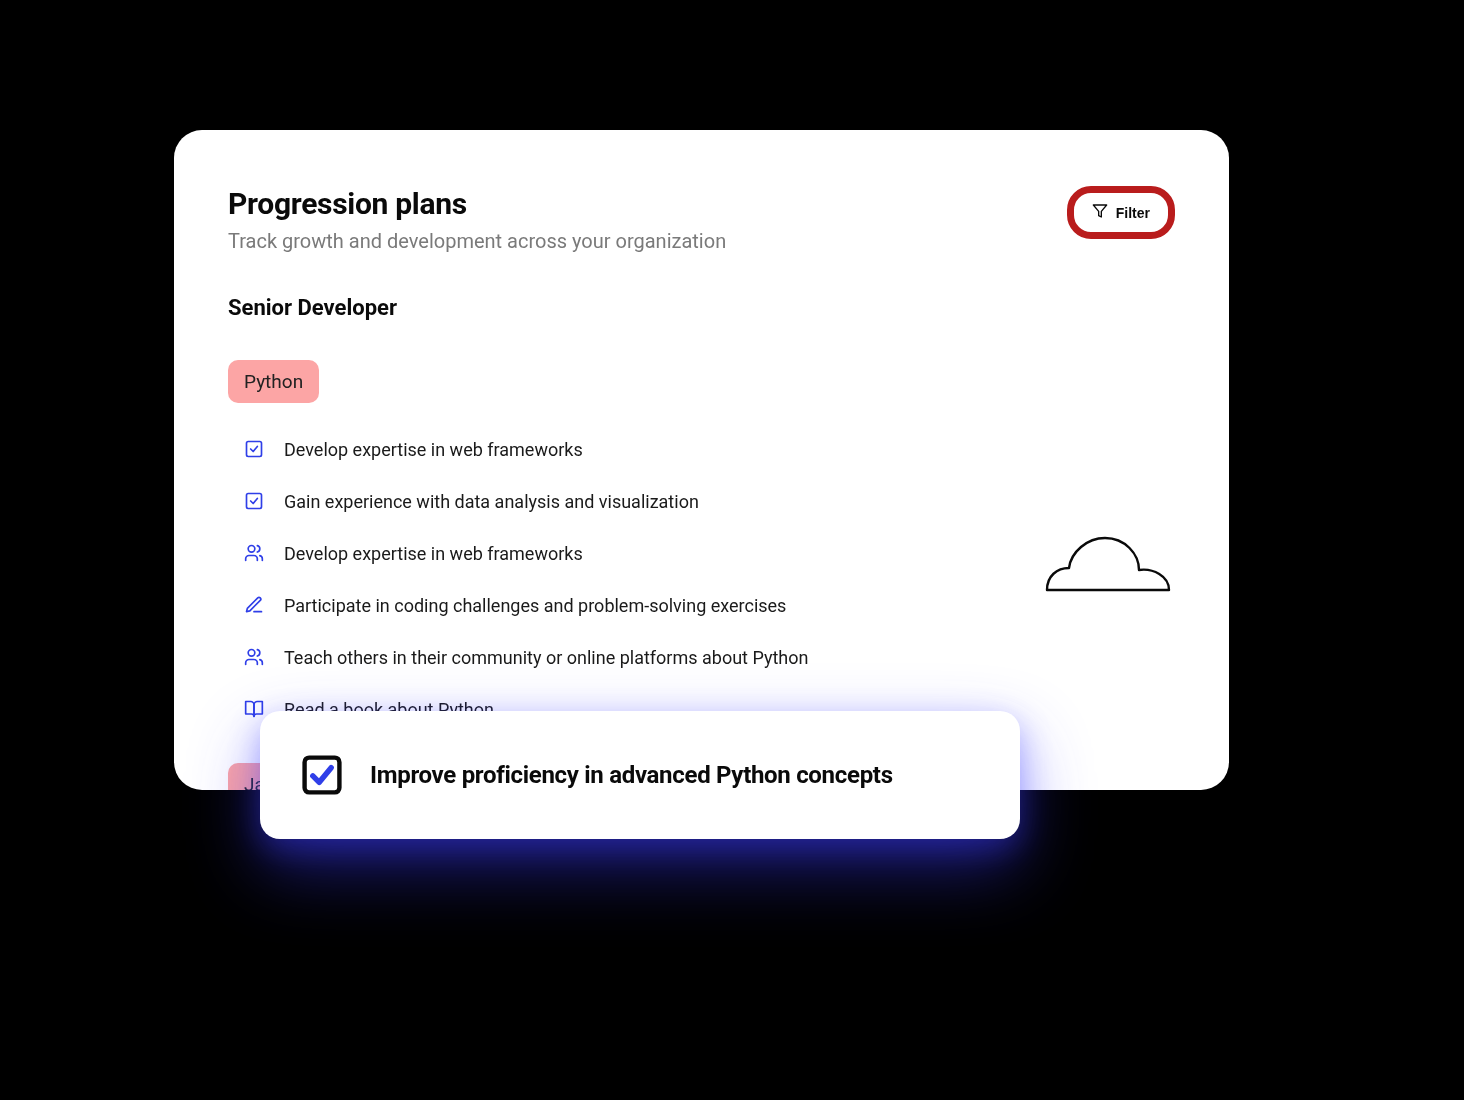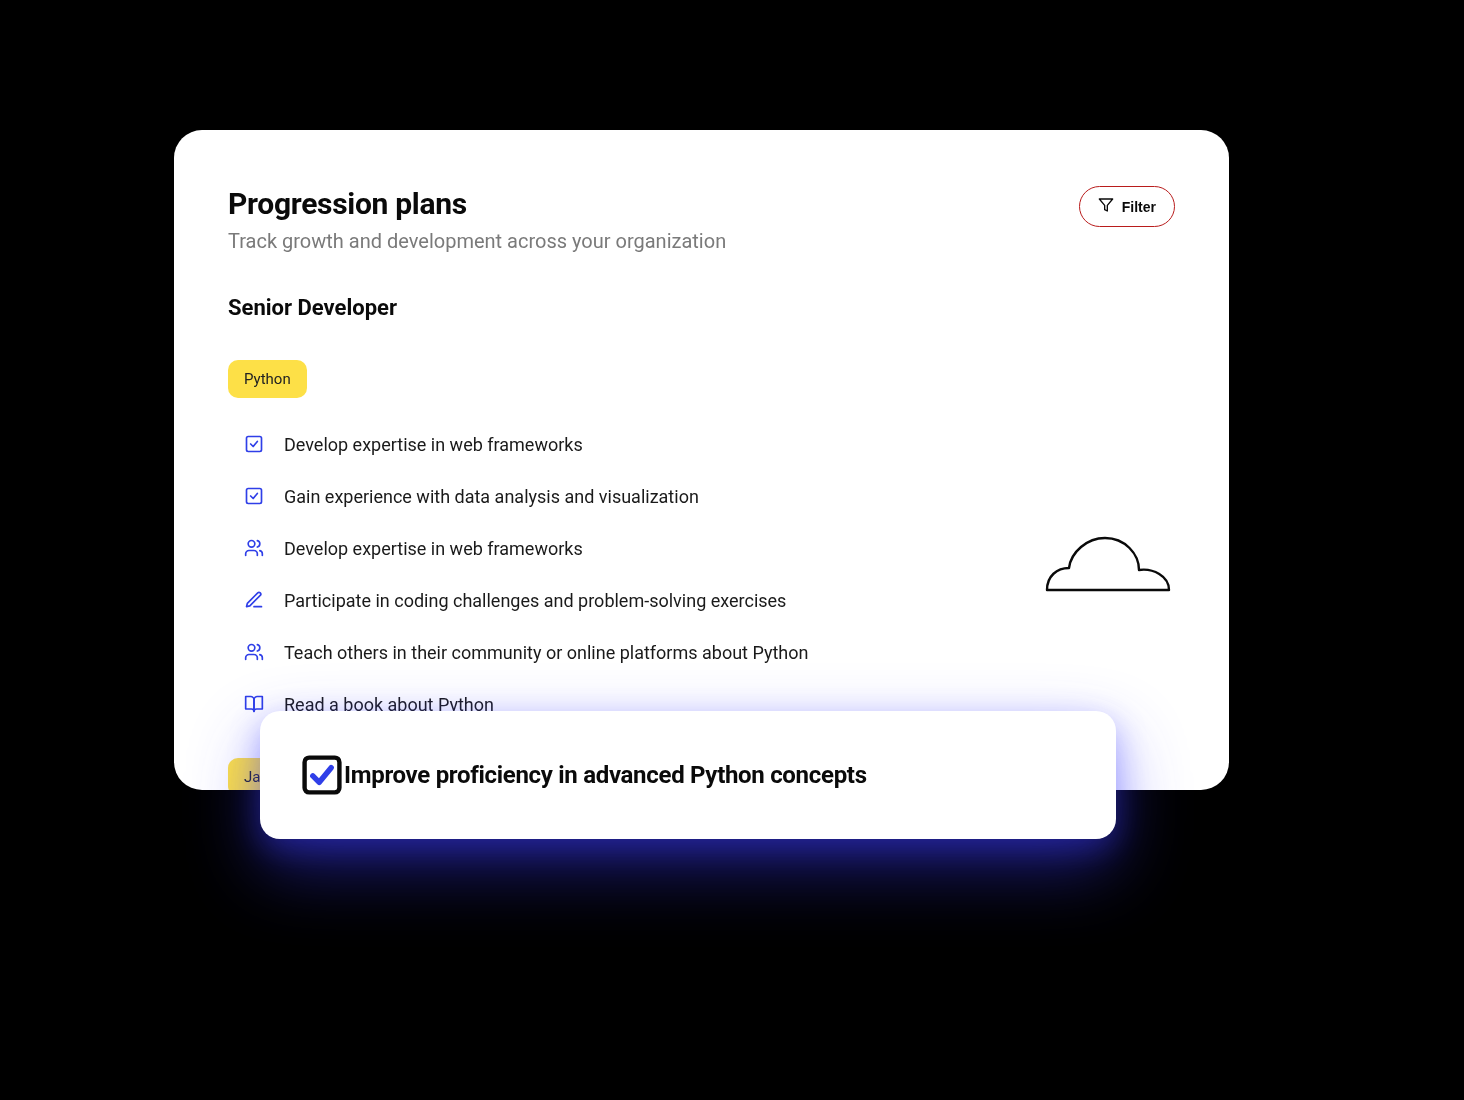--- a/index.html
+++ b/index.html
@@ -39,41 +39,41 @@
     }
     .subtitle {
       font-size: 20px;
       color: #7a7a7a;
       margin-top: 8px;
     }
     .filter-btn {
       display: inline-flex;
       align-items: center;
       gap: 8px;
-      border: 1px solid #b91c1c;
+      border: 7px solid #b91c1c;
       background: #fff;
       border-radius: 24px;
       padding: 10px 18px;
       font-size: 14px;
       font-weight: 600;
       color: #0a0a0a;
       cursor: pointer;
     }
     .role-title {
       font-size: 22px;
       font-weight: 700;
       color: #0a0a0a;
       margin-top: 42px;
     }
     .section-tag {
       display: inline-block;
-      background: #fde047;
+      background: #fca5a5;
       border-radius: 10px;
       padding: 10px 16px;
-      font-size: 15px;
+      font-size: 19px;
       color: #222;
       margin-top: 40px;
     }
     .items {
       margin-top: 20px;
     }
     .item-row {
       display: flex;
       align-items: center;
       gap: 18px;
@@ -97,26 +97,27 @@
     }
     .cloud {
       position: absolute;
       right: 56px;
       top: 406px;
     }
     .popup {
       position: absolute;
       left: 260px;
       top: 711px;
-      width: 856px;
+      width: 760px;
       height: 128px;
       background: #fff;
       border-radius: 20px;
       display: flex;
       align-items: center;
+      gap: 26px;
       padding: 0 40px;
       box-shadow: 0 30px 70px rgba(60, 60, 255, 0.45), 0 10px 30px rgba(60,60,255,0.35);
     }
     .popup .big-check {
       width: 44px;
       height: 44px;
       flex-shrink: 0;
     }
     .popup-text {
       font-size: 24px;

